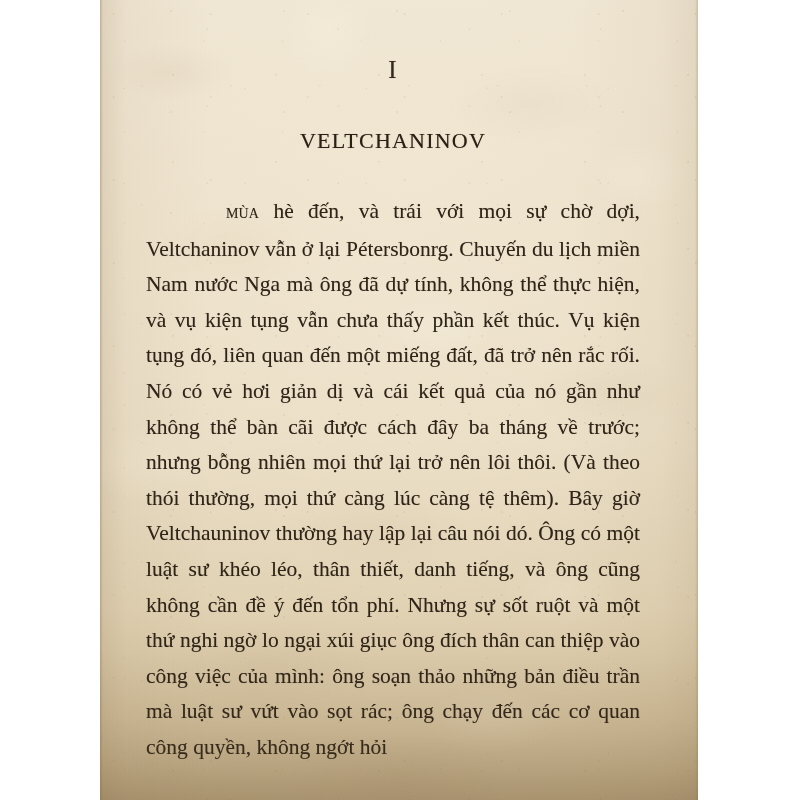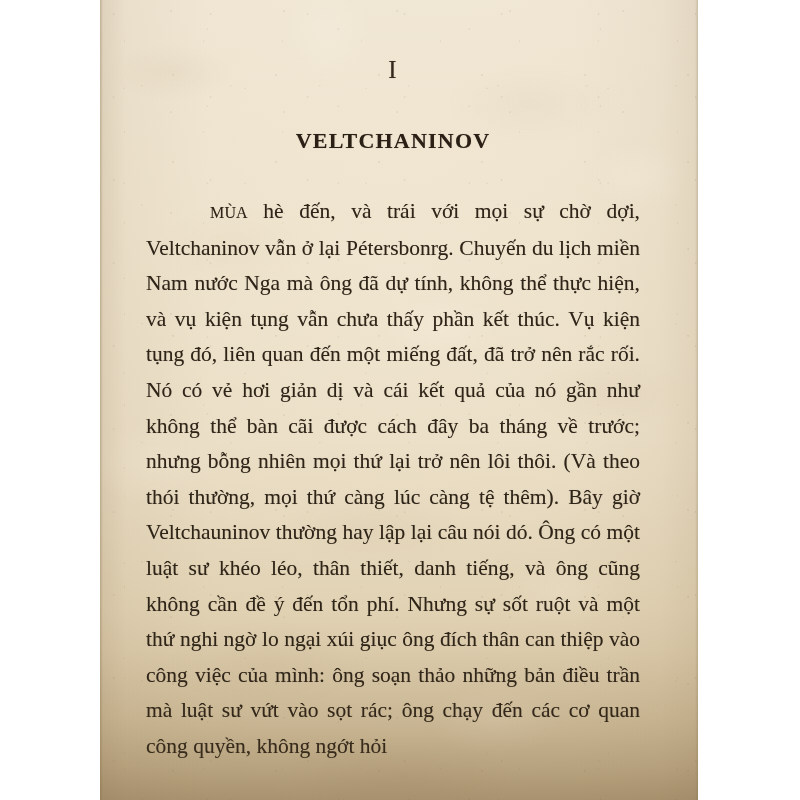--- a/index.html
+++ b/index.html
@@ -131,42 +131,43 @@
     letter-spacing: .04em;
     color: #33291c;
     text-shadow: 0 0 1px rgba(60,45,28,.35);
   }
 
   .chapter-title {
     margin: 0;
     padding-top: 44px;
     text-align: center;
     font-size: 22px;
-    font-weight: 700;
+    font-weight: 400;
     letter-spacing: .055em;
     color: #2a2016;
     text-shadow: 0 0 .8px rgba(50,38,24,.45);
   }
 
   .body-text {
     margin: 0;
     padding-top: 40px;
     text-align: justify;
     text-justify: inter-word;
     font-size: 21.5px;
     line-height: 35.6px;
     color: #2e2418;
     text-indent: 64px;
     hyphens: none;
     text-shadow: 0 0 .7px rgba(60,46,30,.30);
   }
 
   .body-text .opening-caps {
-    font-size: 16px;
+    font-size: 14px;
     letter-spacing: .01em;
+    margin-left: 16px;
   }
 
   
   .page-softness {
     position: absolute;
     inset: 0;
     pointer-events: none;
     background: radial-gradient(ellipse 120% 85% at 50% 38%,
                 rgba(255,252,245,.10), rgba(150,125,90,.05) 78%, rgba(130,105,72,.12) 100%);
   }

